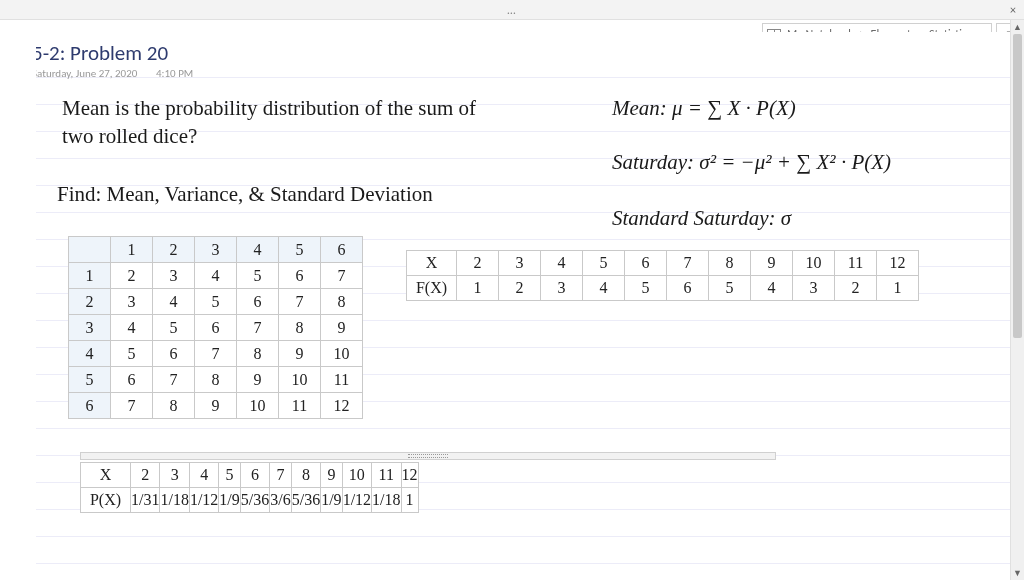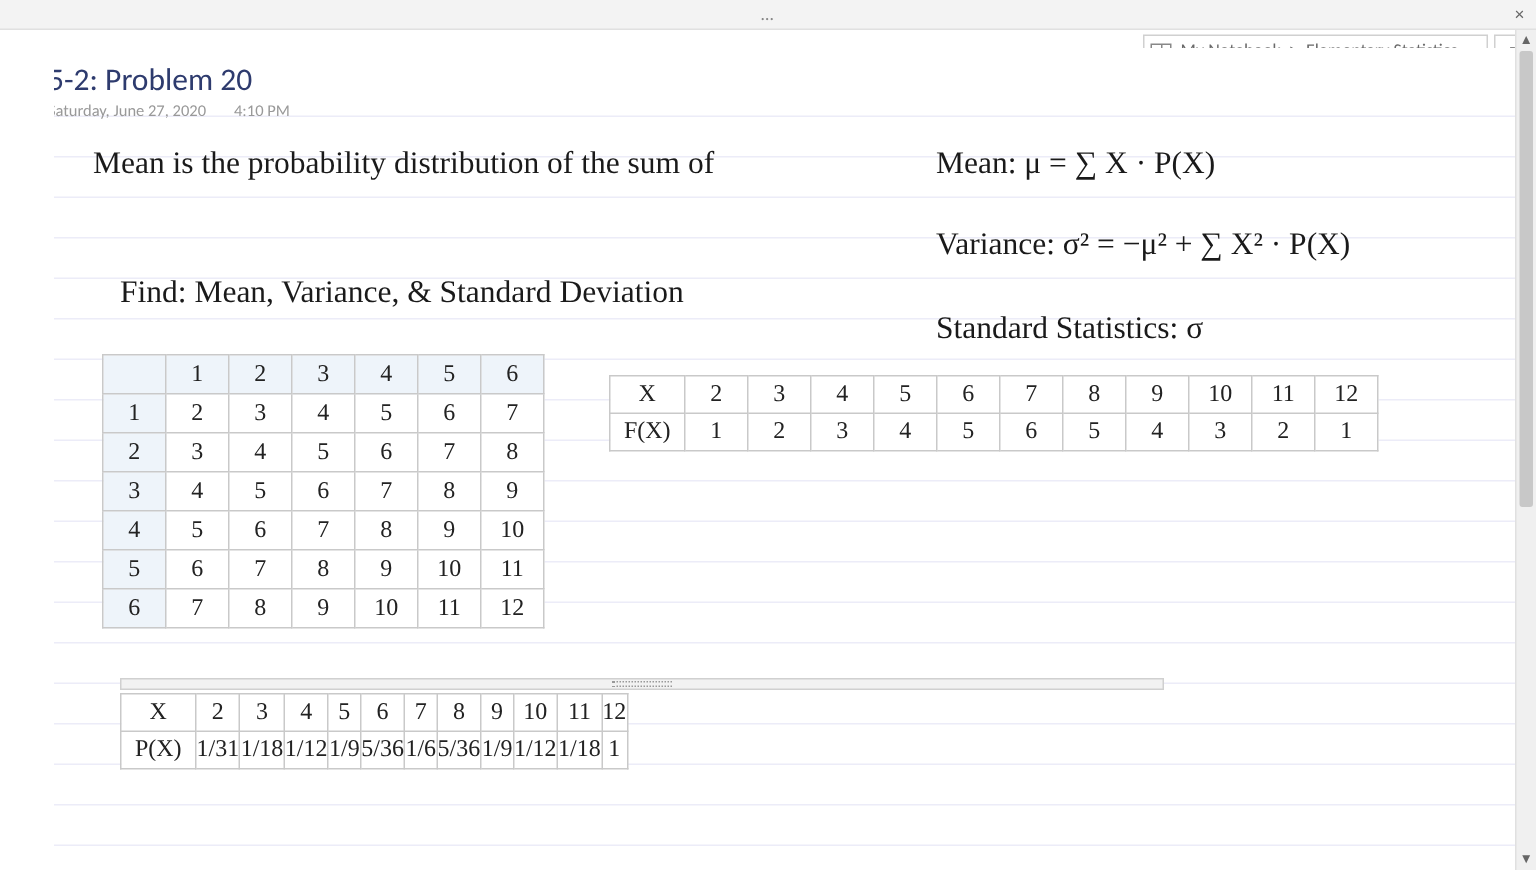--- a/index.html
+++ b/index.html
@@ -161,21 +161,21 @@
   align-items: center;
   justify-content: center;
 }
 .grab-bar::after {
   content: "";
   width: 40px;
   height: 2px;
   border-top: 1px dotted #999;
   border-bottom: 1px dotted #999;
 }
-.math { font-family: Georgia, "Times New Roman", serif; margin-left: 12px; }
+.math { font-style: italic; font-family: Georgia, "Times New Roman", serif; }
 </style>
 </head>
 <body>
 
 <div class="top-bar">
   <span class="dots">…</span>
   <span class="close">×</span>
 </div>
 
 <div class="ribbon-row">
@@ -220,26 +220,27 @@
   <div class="rule-line" style="top:477px"></div>
   <div class="rule-line" style="top:504px"></div>
   <div class="rule-line" style="top:531px"></div>
 
   <div class="title" style="left:-4px;top:8px">5-2: Problem 20</div>
   <div class="meta" style="left:-4px;top:35px">Saturday, June 27, 2020</div>
   <div class="meta" style="left:120px;top:35px">4:10 PM</div>
 
   <div class="body-text" style="left:26px;top:62px;width:520px">
     <span>Mean is the probability distribution of the sum of</span><br>
+    <span>two rolled dice?</span>
   </div>
-  <div class="body-text" style="left:44px;top:148px">Find: Mean, Variance, &amp; Standard Deviation</div>
+  <div class="body-text" style="left:21px;top:148px">Find: Mean, Variance, &amp; Standard Deviation</div>
 
   <div class="body-text math" style="left:576px;top:62px">Mean: μ = ∑ X · P(X)</div>
-  <div class="body-text math" style="left:576px;top:116px">Variance: σ² = −μ² + ∑ X² · P(X)</div>
-  <div class="body-text math" style="left:576px;top:172px">Standard Statistics: σ</div>
+  <div class="body-text math" style="left:576px;top:116px">Saturday: σ² = −μ² + ∑ X² · P(X)</div>
+  <div class="body-text math" style="left:576px;top:172px">Standard Saturday: σ</div>
 
   <table class="data sums" style="left:32px;top:204px">
     <tbody>
         <tr>
       <td class="hdr"></td>
       <td class="hdr">1</td>
       <td class="hdr">2</td>
       <td class="hdr">3</td>
       <td class="hdr">4</td>
       <td class="hdr">5</td>
@@ -352,21 +353,21 @@
           <td>11</td>
           <td>12</td>
     </tr>
     <tr>
       <td class="lbl">P(X)</td>
       <td>1/31</td>
           <td>1/18</td>
           <td>1/12</td>
           <td>1/9</td>
           <td>5/36</td>
-          <td>1/6</td>
+          <td>3/6</td>
           <td>5/36</td>
           <td>1/9</td>
           <td>1/12</td>
           <td>1/18</td>
           <td>1</td>
     </tr>
   </tbody>
     </table>
 </div>
 

